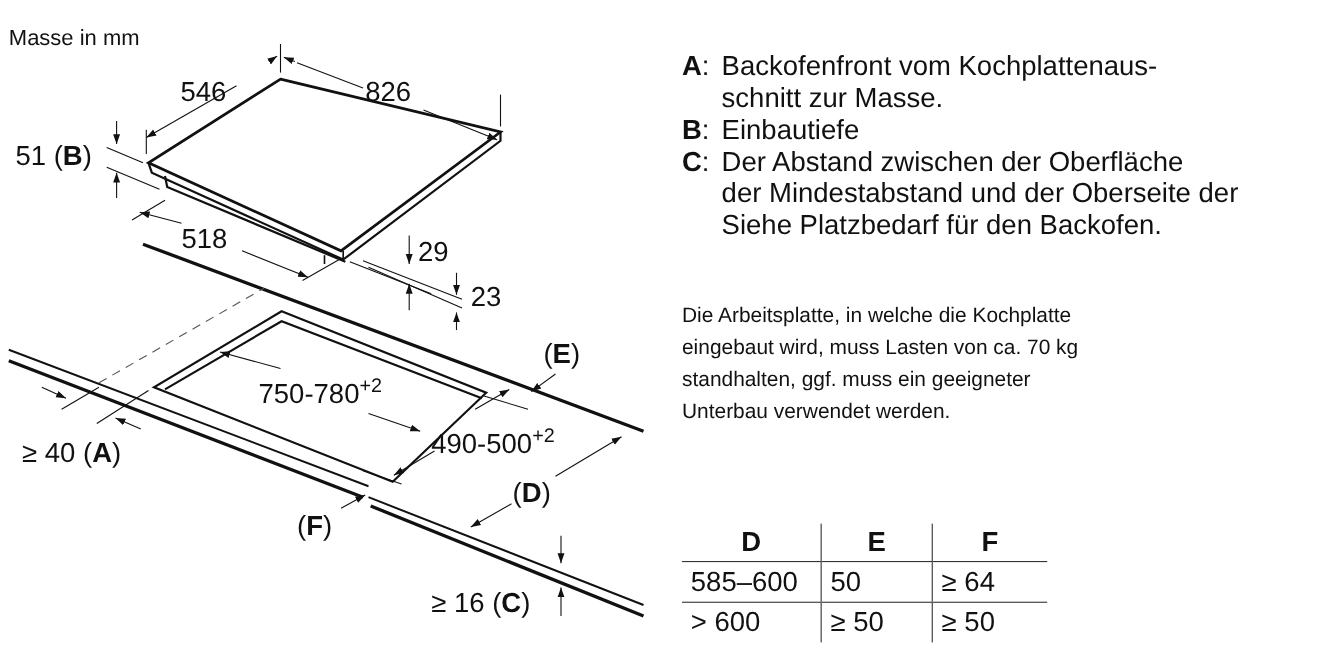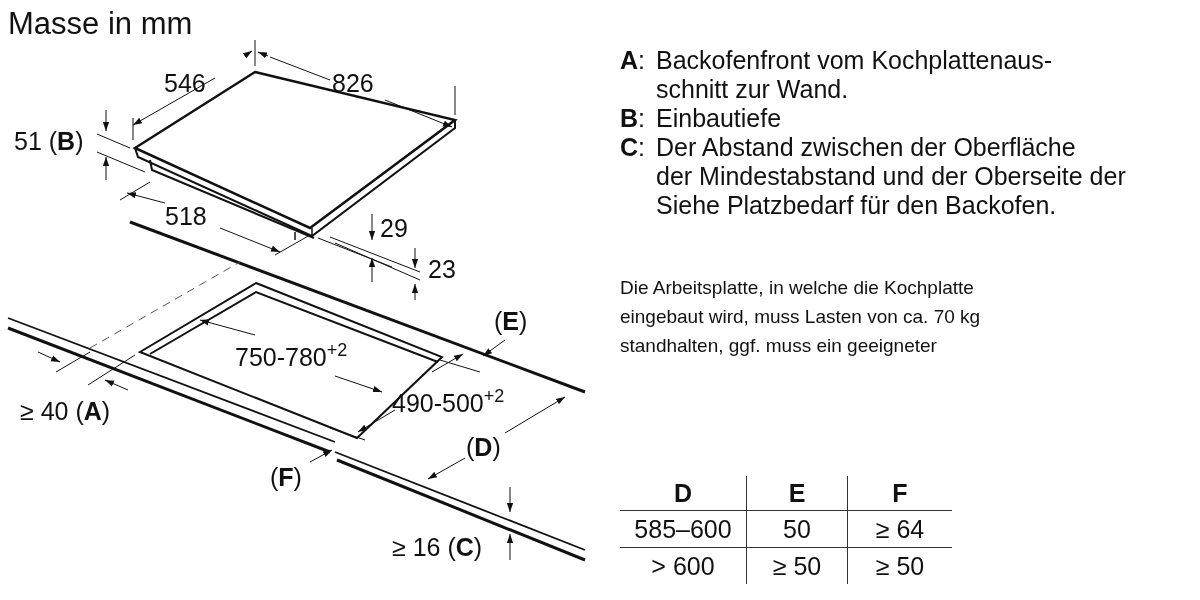--- a/index.html
+++ b/index.html
@@ -1,31 +1,31 @@
 <!DOCTYPE html>
 <html><head>
 <meta charset="utf-8">
 <style>
   html, body { margin: 0; padding: 0; background: #ffffff; }
   body { width: 1200px; height: 600px; position: relative; overflow: hidden;
          font-family: "Liberation Sans", sans-serif; color: #111; }
-  .title { position: absolute; left: 8px; top: 6px; font-size: 31px; }
+  .title { position: absolute; left: 8px; top: 24px; font-size: 20px; }
   svg.diagram { position: absolute; left: 0; top: 0; }
   .dimtxt { font-family: "Liberation Sans", sans-serif; font-size: 25px; fill: #111; }
   .legend { position: absolute; left: 620px; top: 46px; font-size: 25px; line-height: 29px; }
   .legend .row { display: flex; }
   .legend .key { font-weight: bold; width: 18px; }
   .legend .colon { width: 18px; }
   .legend .txt { flex: 1; }
   .legend .line { display: block; }
   .note { position: absolute; left: 620px; top: 273px; font-size: 19px; line-height: 29px; width: 560px; }
   .note .line { display: block; }
   table.dims { position: absolute; left: 620px; top: 476px; border-collapse: collapse; font-size: 25px; }
   table.dims th { font-weight: bold; height: 34px; padding: 0 8px; text-align: center; }
-  table.dims td { height: 36px; padding: 0 8px; text-align: center; }
+  table.dims td { height: 36px; padding: 0 8px; text-align: left; }
   table.dims th, table.dims td { border-left: 1px solid #333; }
   table.dims th:first-child, table.dims td:first-child { border-left: none; }
   table.dims tr.hdr th { border-bottom: 1.5px solid #333; }
   table.dims tr.r1 td { border-bottom: 1.5px solid #333; }
   table.dims .c1 { width: 110px; }
   table.dims .c2 { width: 84px; }
   table.dims .c3 { width: 88px; }
 </style>
 </head>
 <body>
@@ -128,21 +128,21 @@
   <text class="dimtxt" x="270" y="486"><tspan>(</tspan><tspan font-weight="bold">F</tspan><tspan>)</tspan></text>
   <text class="dimtxt" x="392" y="556"><tspan>≥ 16</tspan><tspan> (</tspan><tspan font-weight="bold">C</tspan><tspan>)</tspan></text>
 </svg>
 
 <div class="legend">
   <div class="row">
     <span class="key">A</span>
       <span class="colon">:</span>
     <span class="txt">
         <span class="line">Backofenfront vom Kochplattenaus-</span>
-        <span class="line">schnitt zur Wand.</span>
+        <span class="line">schnitt zur Masse.</span>
       </span>
   </div>
   <div class="row">
     <span class="key">B</span>
       <span class="colon">:</span>
     <span class="txt">
         <span class="line">Einbautiefe</span>
       </span>
   </div>
   <div class="row">
@@ -153,20 +153,21 @@
       <span class="line">der Mindestabstand und der Oberseite der</span>
       <span class="line">Siehe Platzbedarf für den Backofen.</span>
     </span>
   </div>
 </div>
 
 <div class="note">
   <span class="line">Die Arbeitsplatte, in welche die Kochplatte</span>
   <span class="line">eingebaut wird, muss Lasten von ca. 70 kg</span>
   <span class="line">standhalten, ggf. muss ein geeigneter</span>
+  <span class="line">Unterbau verwendet werden.</span>
 </div>
 
 <table class="dims">
   <tbody>
       <tr class="hdr">
     <th class="c1">D</th>
     <th class="c2">E</th>
     <th class="c3">F</th>
   </tr>
   <tr class="r1">

